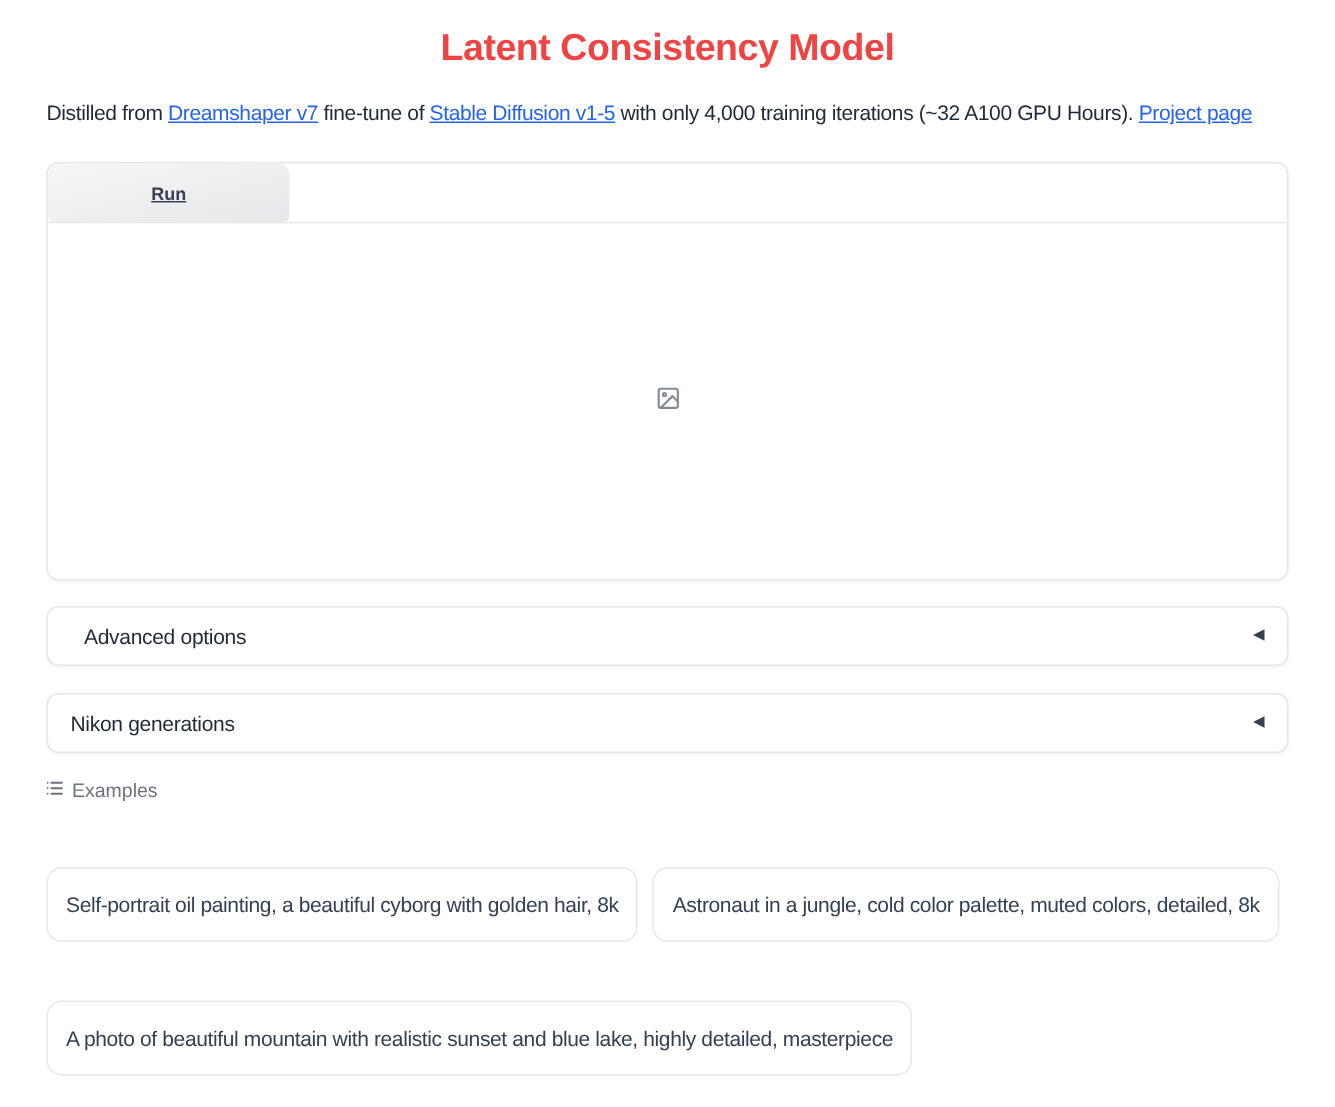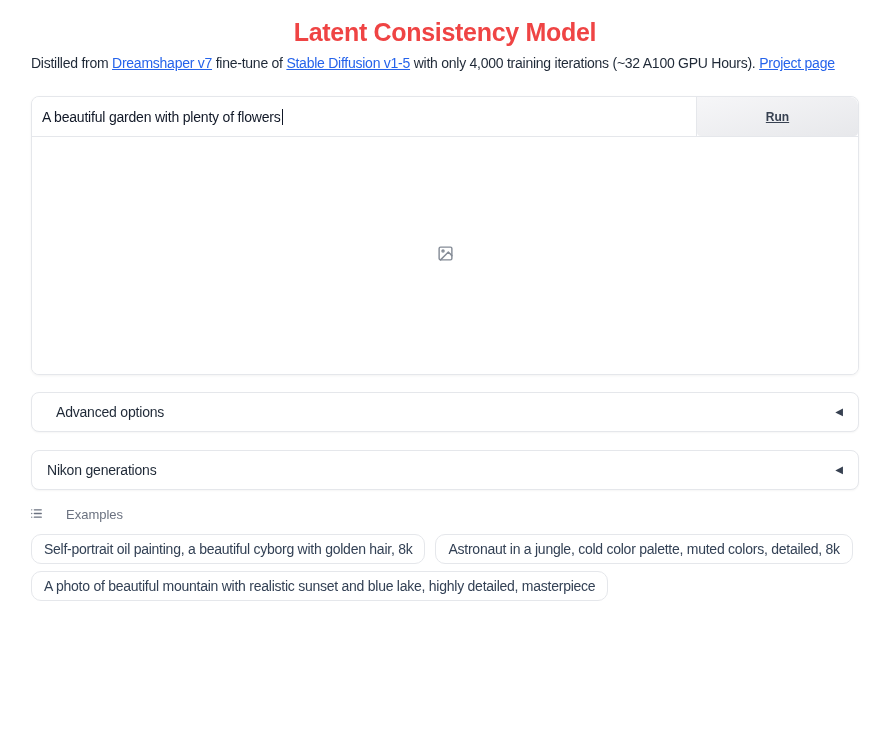--- a/index.html
+++ b/index.html
@@ -16,21 +16,21 @@
   
   .title {
     margin-top: 18px;
     text-align: center;
     font-size: 25px;
     font-weight: 700;
     letter-spacing: -0.3px;
     color: #ef4444;
   }
   .description {
-    margin-top: 8px;
+    margin-top: 20px;
     font-size: 14px;
     letter-spacing: -0.25px;
     white-space: nowrap;
     color: #1f2937;
   }
   .description a {
     color: #2563eb;
     text-decoration: underline;
     cursor: pointer;
   }
@@ -96,21 +96,21 @@
   .accordion-1 { margin-top: 17px; padding-left: 24px; }
   .accordion-2 { margin-top: 18px; }
   .accordion .label { font-size: 14px; letter-spacing: -0.2px; color: #1f2937; }
   .accordion .arrow { font-size: 10px; color: #374151; line-height: 1; }
 
   
   .examples-header {
     margin-top: 17px;
     display: flex;
     align-items: center;
-    gap: 24px;
+    gap: 6px;
     color: #6b7280;
     font-size: 13px;
   }
   .ex-btn {
     border: 1px solid #e5e7eb;
     border-radius: 10px;
     background: #fff;
     font-family: "Liberation Sans", sans-serif;
     font-size: 14px;
     letter-spacing: -0.25px;
@@ -120,37 +120,33 @@
   .ex-large {
     display: block;
     width: 100%;
     margin-top: 7px;
     padding: 4px 26px;
     text-align: center;
     line-height: 1.48;
   }
   .ex-row { display: flex; gap: 10px; margin-top: 12px; }
   .ex-row-2 { margin-top: 7px; }
-  .ex-small { padding: 6px 12px; white-space: nowrap; }
+  .ex-small { padding: 16px 12px; white-space: nowrap; margin-top: 32px; }
 </style>
 </head>
 <body>
 
 <div class="wrap">
 
   <h1 class="title">Latent Consistency Model</h1>
 
   <p class="description"><span>Distilled from </span><a>Dreamshaper v7</a><span> fine-tune of </span><a>Stable Diffusion v1-5</a><span> with only 4,000 training iterations (~32 A100 GPU Hours). </span><a>Project page</a></p>
 
   <div class="panel">
     <div class="prompt-row">
-      <div class="prompt-input">
-        <span>A beautiful garden with plenty of flowers</span>
-          <span class="caret"></span>
-      </div>
       <button class="run-btn">Run</button>
     </div>
     <div class="image-output">
       <span>
         <svg width="17" height="17" viewBox="0 0 24 24" fill="none" stroke="#848b96" stroke-width="2" stroke-linecap="round" stroke-linejoin="round">
           <rect x="3" y="3" width="18" height="18" rx="2" ry="2"></rect>
           <circle cx="8.5" cy="8.5" r="1.5"></circle>
           <polyline points="21 15 16 10 5 21"></polyline>
         </svg>
       </span>

